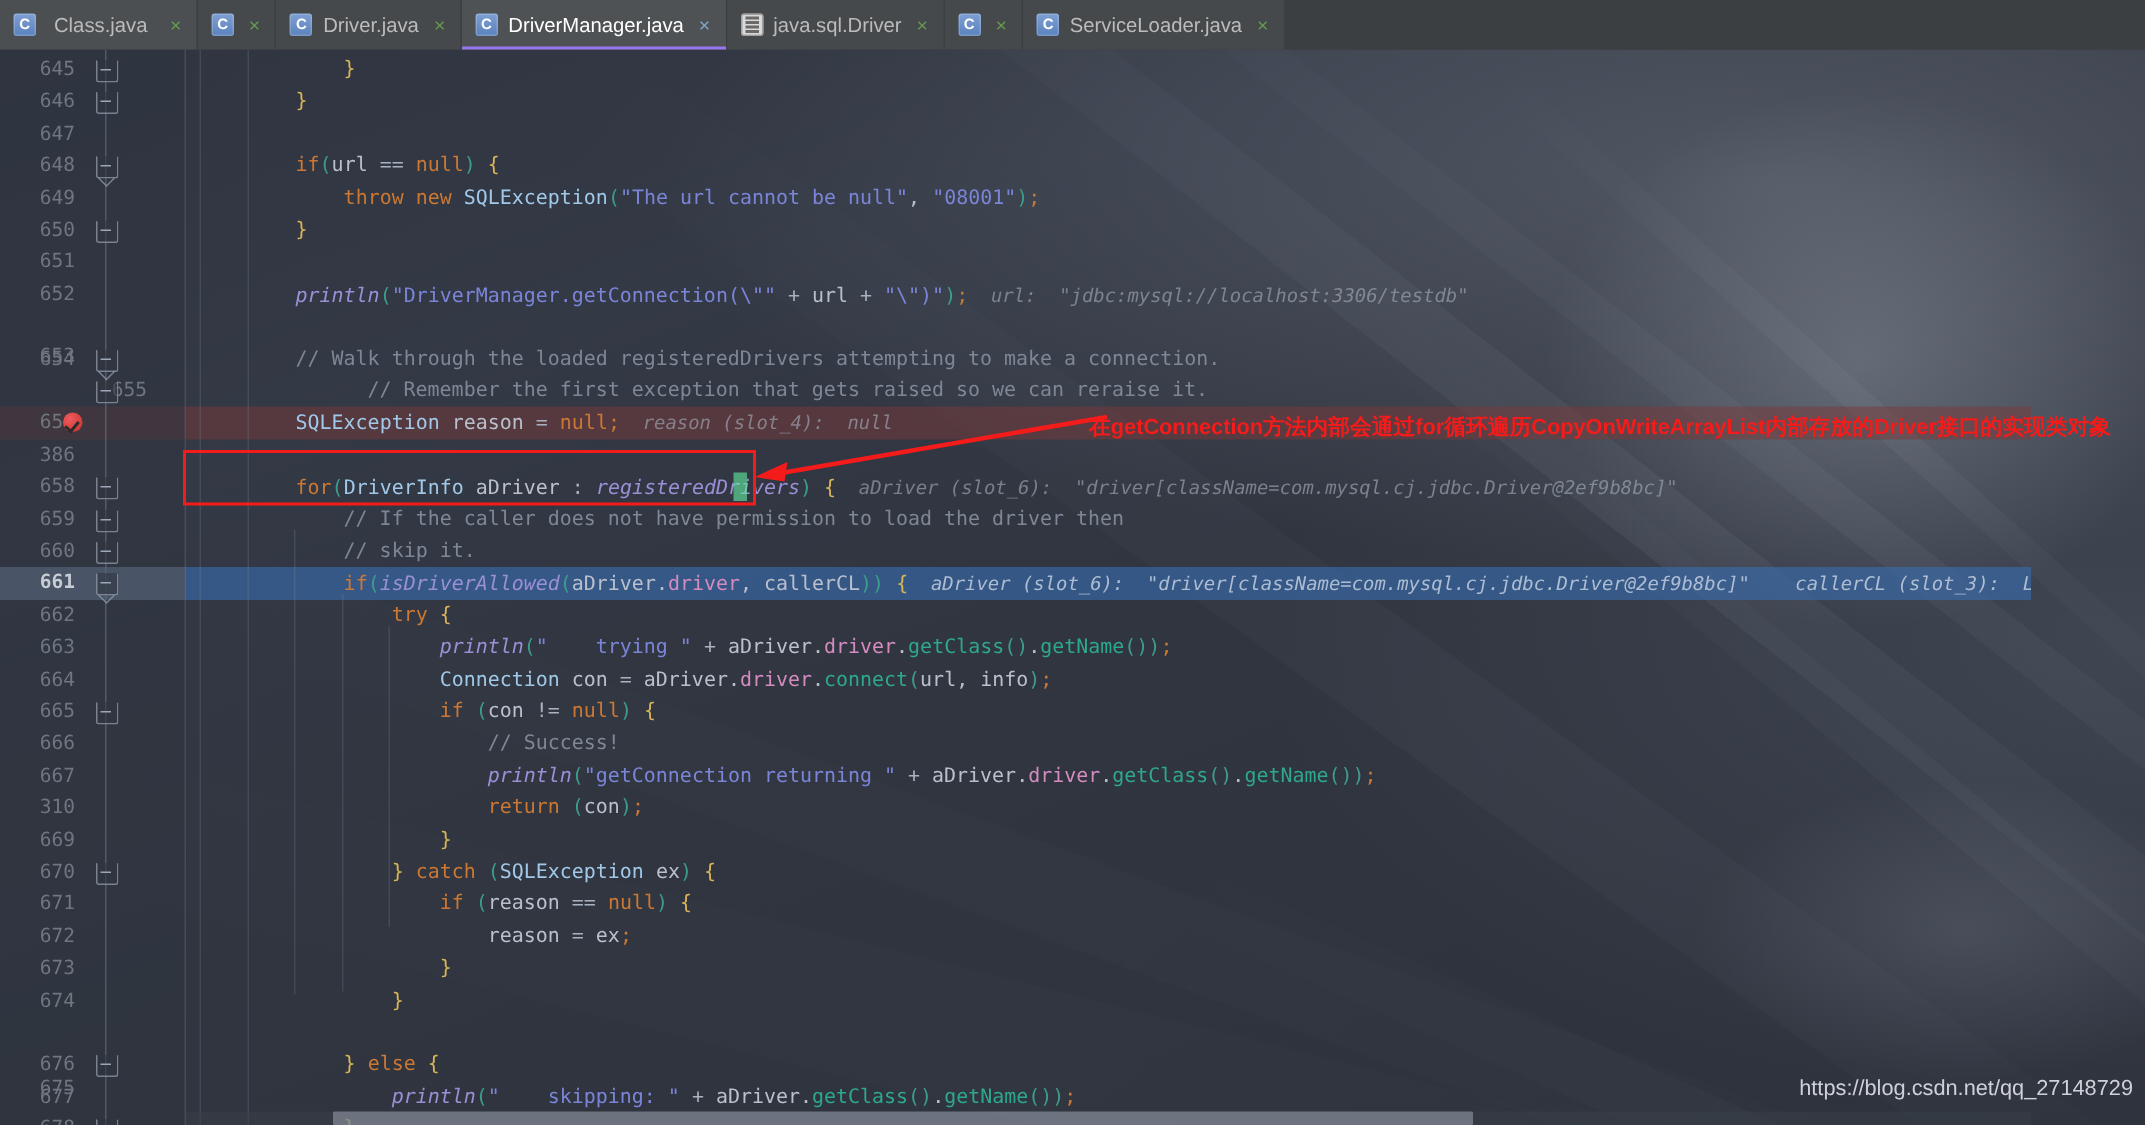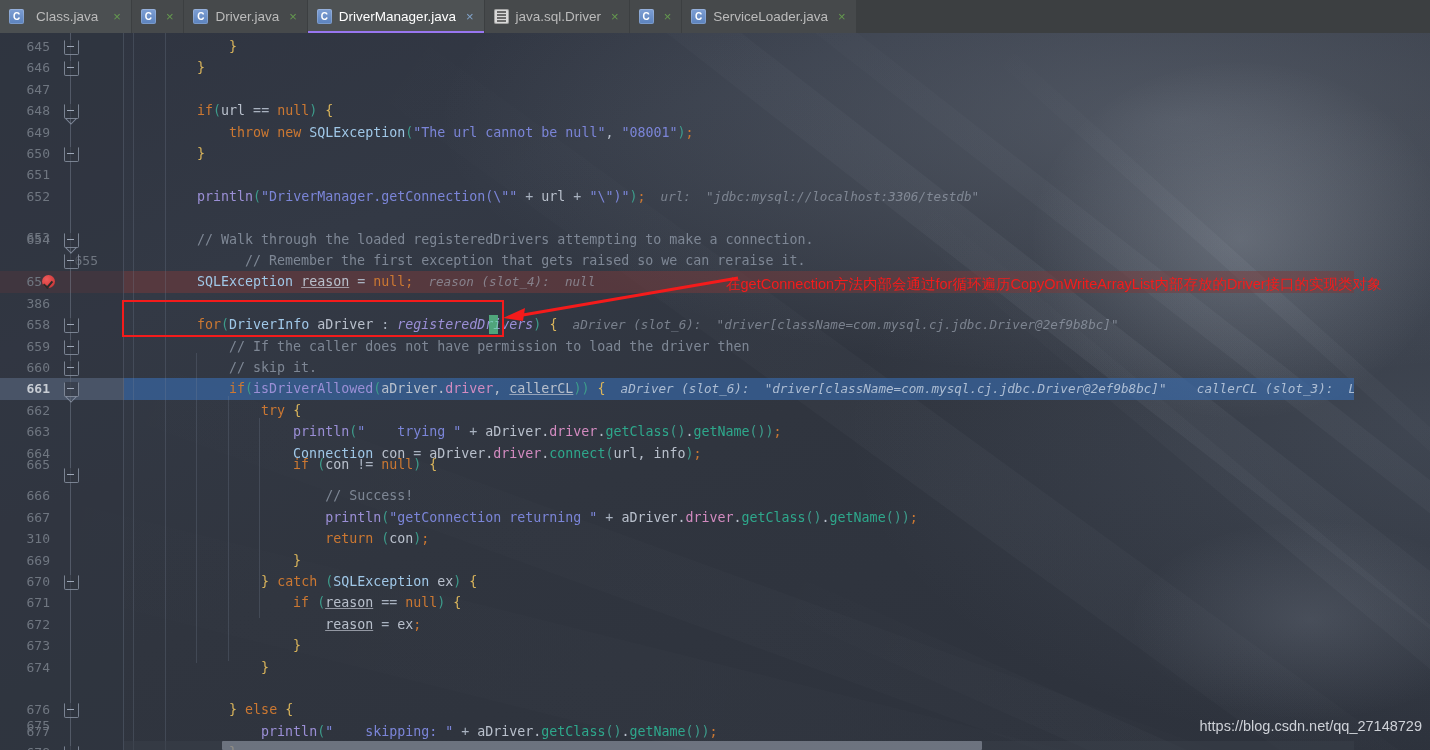--- a/index.html
+++ b/index.html
@@ -75,27 +75,27 @@
   .rowbg.bp{background:rgba(122,57,57,0.50);}
   .rowbg.exec{background:rgba(56,108,176,0.62);}
   .rowbg.exec-num{position:absolute;left:0;width:124px;height:21.4px;background:rgba(92,98,110,0.55);z-index:3;}
 
   
   .kw{color:#cc7832;}
   .typ{color:#a0c8e8;}
   .str{color:#7b85d8;}
   .cmt{color:#7e8795;}
   .fn{color:#2ea88c;}
-  .fnItal{color:#9b8fd6;text-align:center;}
+  .fnItal{color:#9b8fd6;font-style:italic;text-align:center;}
   .fld{color:#d38bc0;}
   .par{color:#a9b2c0;}
   .brc{color:#d9b45b;}
   .brc2{color:#3d9c8b;}
   .itl{color:#9b8fd6;font-style:italic;}
-  .uline{text-decoration:underline;text-decoration-color:rgba(200,205,215,.65);}
+  .uline{text-decoration-color:rgba(200,205,215,.65);}
   .hint{color:rgba(165,173,185,0.62);font-style:italic;font-size:12.6px;}
   .hint.onblue{color:rgba(205,216,232,0.78);}
   .semi{color:#cc7832;}
 
   
   .ig{position:absolute;top:0;width:1px;height:100%;background:rgba(120,132,150,.26);z-index:3;}
 
   
   .caret{position:absolute;width:9px;height:19px;background:rgba(98,232,158,0.62);z-index:6;}
 
@@ -110,21 +110,21 @@
         border:1px solid rgba(150,160,178,.72);border-radius:2px;background:rgba(48,53,64,.6);}
   .fold:after{content:"";position:absolute;left:2px;top:5px;width:7px;height:1px;background:rgba(170,180,196,.9);}
   .fold.close{border-radius:0 0 2px 2px;border-top-color:transparent;}
   .fold.arrow:before{content:"";position:absolute;left:2px;top:10px;width:7px;height:7px;
         border-left:1px solid rgba(150,160,178,.72);border-bottom:1px solid rgba(150,160,178,.72);
         transform:rotate(-45deg);}
 
   
   .anno-box{position:absolute;border:2px solid #f41b1b;z-index:9;pointer-events:none;}
   .anno-text{position:absolute;z-index:10;color:#f41b1b;font-family:"Liberation Sans",sans-serif;
-             font-size:14.5px;white-space:nowrap;}
+             font-size:14.5px;white-space:nowrap;font-weight:bold;}
   .anno-arrow{position:absolute;z-index:9;}
 
   
   .hscroll{position:absolute;left:124px;bottom:0;width:1290px;height:9px;background:rgba(58,63,74,.5);z-index:8;}
   .hscroll .thumb{position:absolute;left:98px;top:0;width:760px;height:9px;background:rgba(154,162,176,.55);border-radius:1px;}
 
   
   .wm{position:absolute;right:8px;bottom:16px;z-index:11;
       font-family:"Liberation Sans",sans-serif;font-size:14.5px;color:#d7dae0;opacity:.95;}
 </style>
@@ -272,21 +272,21 @@
           <div class="code">                <span class="kw">try</span> <span class="brc">{</span></div>
         </div>
         <div class="ln" style="top: 388.2px;">
           <div class="num">663</div>
           <div class="code">                    <span class="fnItal">println</span><span class="brc2">(</span><span class="str">"    trying "</span> <span class="par">+</span> aDriver.<span class="fld">driver</span>.<span class="fn">getClass</span><span class="brc2">(</span><span class="brc2">)</span>.<span class="fn">getName</span><span class="brc2">(</span><span class="brc2">)</span><span class="brc2">)</span><span class="semi">;</span></div>
         </div>
         <div class="ln" style="top: 409.6px;">
           <div class="num">664</div>
           <div class="code">                    <span class="typ">Connection</span> con <span class="par">=</span> aDriver.<span class="fld">driver</span>.<span class="fn">connect</span><span class="brc2">(</span>url, info<span class="brc2">)</span><span class="semi">;</span></div>
         </div>
-        <div class="ln" style="top: 421px;">
+        <div class="ln" style="top: 431px;">
           <div class="num">665</div>
           <div class="code">                    <span class="kw">if</span> <span class="brc2">(</span>con <span class="par">!</span><span class="par">=</span> <span class="kw">null</span><span class="brc2">)</span> <span class="brc">{</span></div>
         </div>
         <div class="ln" style="top: 452.4px;">
           <div class="num">666</div>
           <div class="code"><span class="cmt">                        // Success!</span></div>
         </div>
         <div class="ln" style="top: 473.8px;">
           <div class="num">667</div>
           <div class="code">                        <span class="fnItal">println</span><span class="brc2">(</span><span class="str">"getConnection returning "</span> <span class="par">+</span> aDriver.<span class="fld">driver</span>.<span class="fn">getClass</span><span class="brc2">(</span><span class="brc2">)</span>.<span class="fn">getName</span><span class="brc2">(</span><span class="brc2">)</span><span class="brc2">)</span><span class="semi">;</span></div>

